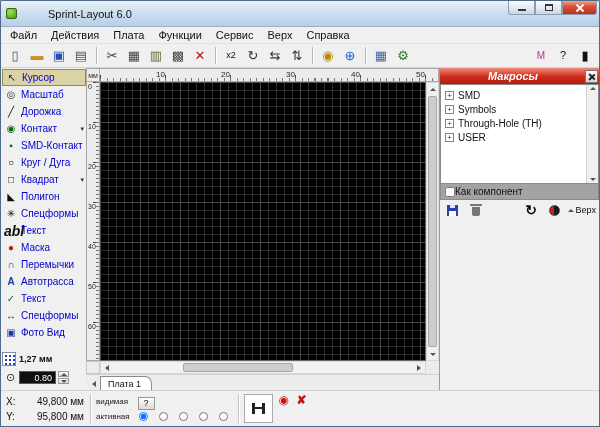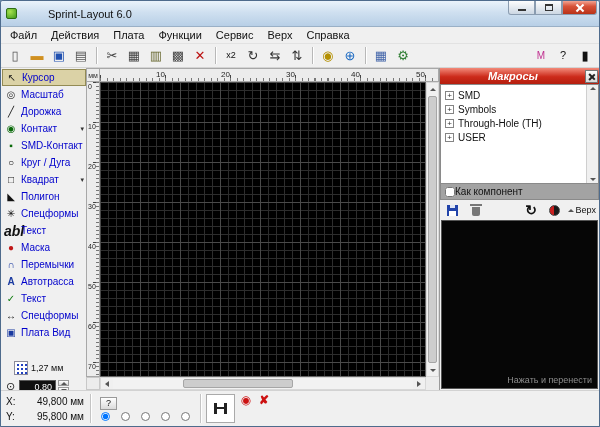--- a/index.html
+++ b/index.html
@@ -37,21 +37,21 @@
   .main{flex:1;display:flex;min-height:0;}
 
   
   .left-panel{width:85px;flex:none;display:flex;flex-direction:column;background:#f0f0f0;padding:1px 0 2px 1px;overflow:hidden;}
   .tool{height:17px;flex:none;display:flex;align-items:center;padding:0 2px;}
   .tool.selected{background:#dbd2a6;border:1px solid #938b55;}
   .tool-ic{width:14px;flex:none;text-align:center;font-size:10px;line-height:1;}
   .tool-ic.small{font-size:14px;font-style:italic;font-weight:bold;}
   .tool-lb{font-size:10px;color:#0000cc;margin-left:3px;white-space:nowrap;}
   .tool-dd{margin-left:auto;font-size:7px;color:#333;}
-  .grid-row{height:18px;flex:none;display:flex;align-items:center;margin-top:18px;padding-left:12px;}
+  .grid-row{height:18px;flex:none;display:flex;align-items:center;margin-top:9px;padding-left:0;font-weight:bold;}
   .grid-icon{width:14px;height:14px;flex:none;background-color:#fff;background-image:radial-gradient(#2040c0 1px,transparent 1.2px);background-size:4px 4px;background-position:1px 1px;border:1px solid #8a8a9a;}
   .grid-label{font-size:9px;margin-left:3px;color:#111;}
   .flex-spacer{flex:1;}
   .spin-row{height:19px;flex:none;display:flex;align-items:center;padding:0 2px;gap:2px;}
   .spin-ic{width:13px;flex:none;text-align:center;font-size:11px;color:#222;}
   .spin-val{width:37px;height:13px;background:#101010;color:#fff;font-size:9px;display:flex;align-items:center;justify-content:flex-end;padding:0 3px;border:1px solid #5a5a5a;}
   .spin-btns{display:flex;flex-direction:column;gap:1px;}
   .sb-up,.sb-dn{width:11px;height:6px;background:linear-gradient(#fff,#d8d8d8);border:1px solid #999;display:flex;align-items:center;justify-content:center;}
 
   
@@ -304,21 +304,21 @@
           <div class="tool">
             <span class="tool-ic" style="color: rgb(10, 122, 10);">✓</span>
             <span class="tool-lb">Текст</span>
           </div>
           <div class="tool">
             <span class="tool-ic" style="color: rgb(17, 17, 17);">↔</span>
             <span class="tool-lb">Спецформы</span>
           </div>
           <div class="tool">
             <span class="tool-ic" style="color: rgb(26, 58, 160);">▣</span>
-            <span class="tool-lb">Плата Вид</span>
+            <span class="tool-lb">Фото Вид</span>
           </div>
         </div>
       <div class="grid-row">
         <span class="grid-icon"></span>
         <span class="grid-label">1,27 мм</span>
       </div>
       <div class="flex-spacer"></div>
       <div>
           <div class="spin-row">
             <span class="spin-ic">⊙</span>
@@ -387,20 +387,26 @@
               <i class="tri tri-left"></i>
             </div>
           <div class="htrack">
               <div class="hthumb"></div>
             </div>
           <div class="hs-arrow">
               <i class="tri tri-right"></i>
             </div>
         </div>
         <div class="h-corner-r"></div>
+      </div>
+      <div class="tab-row">
+        <span class="tab-nav">
+            <i class="tri tri-left"></i>
+          </span>
+        <span class="board-tab">Плата 1</span>
       </div>
     </div>
 
     <div class="right-panel">
       <div class="macro-header">
         <span class="macro-title">Макросы</span>
         <span class="macro-close"></span>
       </div>
       <div class="macro-tree">
         <div class="tree-items">
@@ -443,39 +449,40 @@
             </button>
           <button class="mt-btn">
               <span class="side-circle"></span>
             </button>
           <span class="up-side">
             <i class="tri tri-up"></i>
             <span>Верх</span>
           </span>
         </div>
       </div>
-      <div class="preview">
-        <span class="preview-hint">Нажать и перенести</span>
-      </div>
     </div>
 
   </div>
 
   <div class="statusbar">
     <div class="sb-xy">
       <div class="xy-row">
         <span>X:</span>
         <span>49,800 мм</span>
       </div>
       <div class="xy-row">
         <span>Y:</span>
         <span>95,800 мм</span>
       </div>
     </div>
     <div class="sb-sep"></div>
+    <div class="sb-vis">
+      <span>видимая</span>
+      <span>активная</span>
+    </div>
     <div class="sb-layers">
       <div class="layer-btn-row">
         <span class="sb-help">?</span>
       </div>
       <div class="layer-radio-row">
           <span class="layer-radio-wrap">
             <input type="radio" name="active-layer" checked="" style="">
           </span>
           <span class="layer-radio-wrap">
             <input type="radio" name="active-layer" style="">

